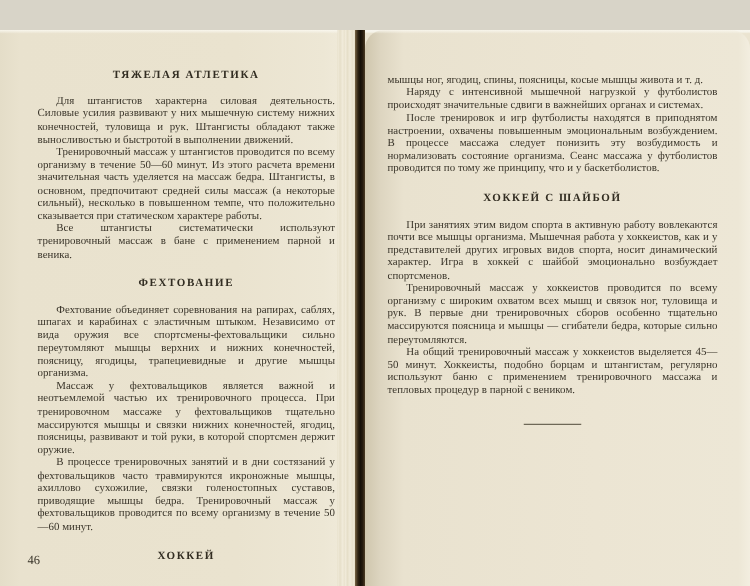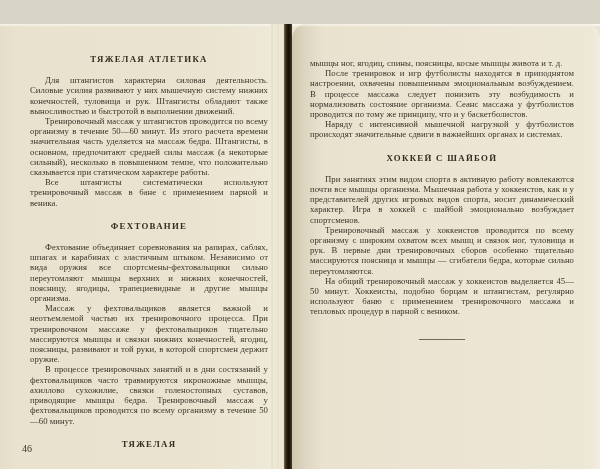--- a/index.html
+++ b/index.html
@@ -65,36 +65,36 @@
       </div>
 
       <div class="section">
         <p class="heading">ФЕХТОВАНИЕ</p>
         <p class="para">Фехтование объединяет соревнования на рапирах, саблях, шпагах и карабинах с эластичным штыком. Независимо от вида оружия все спортсмены-фехтовальщики сильно переутомляют мышцы верхних и нижних конечностей, поясницу, ягодицы, трапециевидные и другие мышцы организма.</p>
         <p class="para">Массаж у фехтовальщиков является важной и неотъемлемой частью их тренировочного процесса. При тренировочном массаже у фехтовальщиков тщательно массируются мышцы и связки нижних конечностей, ягодиц, поясницы, развивают и той руки, в которой спортсмен держит оружие.</p>
         <p class="para">В процессе тренировочных занятий и в дни состязаний у фехтовальщиков часто травмируются икроножные мышцы, ахиллово сухожилие, связки голеностопных суставов, приводящие мышцы бедра. Тренировочный массаж у фехтовальщиков проводится по всему организму в течение 50—60 минут.</p>
       </div>
 
       <div class="section">
-        <p class="heading">ТЯЖЕЛАЯ</p>
+        <p class="heading">ХОККЕЙ</p>
       </div>
 
     </div>
     <div class="page-number">46</div>
   </div>
 
   <div class="edge-strip"></div>
   <div class="gutter"></div>
 
   <div class="page-right">
     <div class="text-col text-col-right">
 
       <p class="para no-indent">мышцы ног, ягодиц, спины, поясницы, косые мышцы живота и т. д.</p>
+      <p class="para">Наряду с интенсивной мышечной нагрузкой у футболистов происходят значительные сдвиги в важнейших органах и системах.</p>
       <p class="para">После тренировок и игр футболисты находятся в приподнятом настроении, охвачены повышенным эмоциональным возбуждением. В процессе массажа следует понизить эту возбудимость и нормализовать состояние организма. Сеанс массажа у футболистов проводится по тому же принципу, что и у баскетболистов.</p>
-      <p class="para">Наряду с интенсивной мышечной нагрузкой у футболистов происходят значительные сдвиги в важнейших органах и системах.</p>
 
       <div class="section">
         <p class="heading">ХОККЕЙ С ШАЙБОЙ</p>
         <p class="para">При занятиях этим видом спорта в активную работу вовлекаются почти все мышцы организма. Мышечная работа у хоккеистов, как и у представителей других игровых видов спорта, носит динамический характер. Игра в хоккей с шайбой эмоционально возбуждает спортсменов.</p>
         <p class="para">Тренировочный массаж у хоккеистов проводится по всему организму с широким охватом всех мышц и связок ног, туловища и рук. В первые дни тренировочных сборов особенно тщательно массируются поясница и мышцы — сгибатели бедра, которые сильно переутомляются.</p>
         <p class="para">На общий тренировочный массаж у хоккеистов выделяется 45—50 минут. Хоккеисты, подобно борцам и штангистам, регулярно используют баню с применением тренировочного массажа и тепловых процедур в парной с веником.</p>
         <div class="separator"></div>
       </div>
 
     </div>

